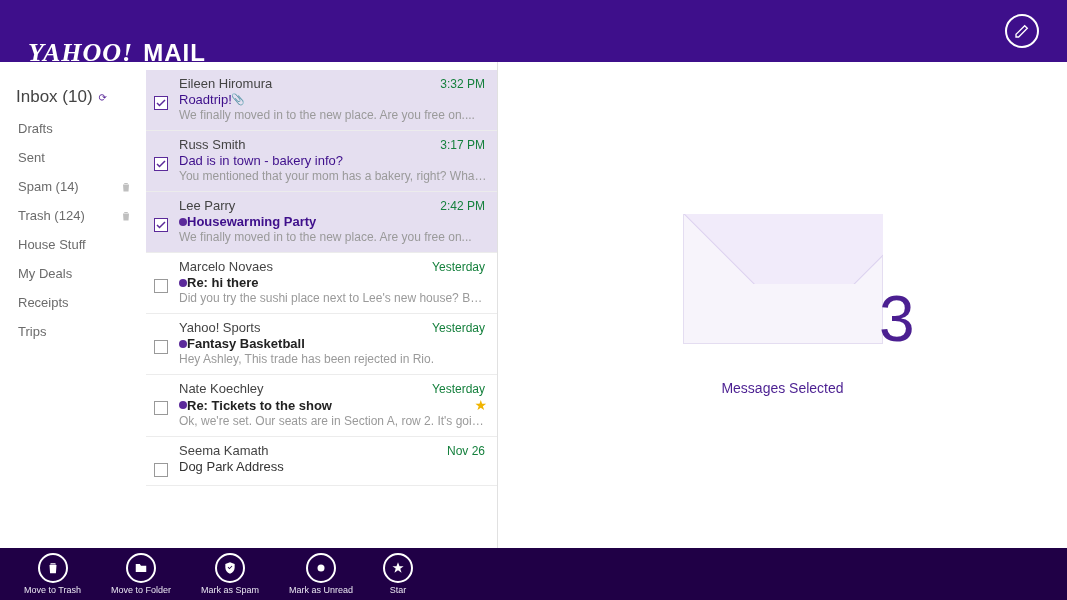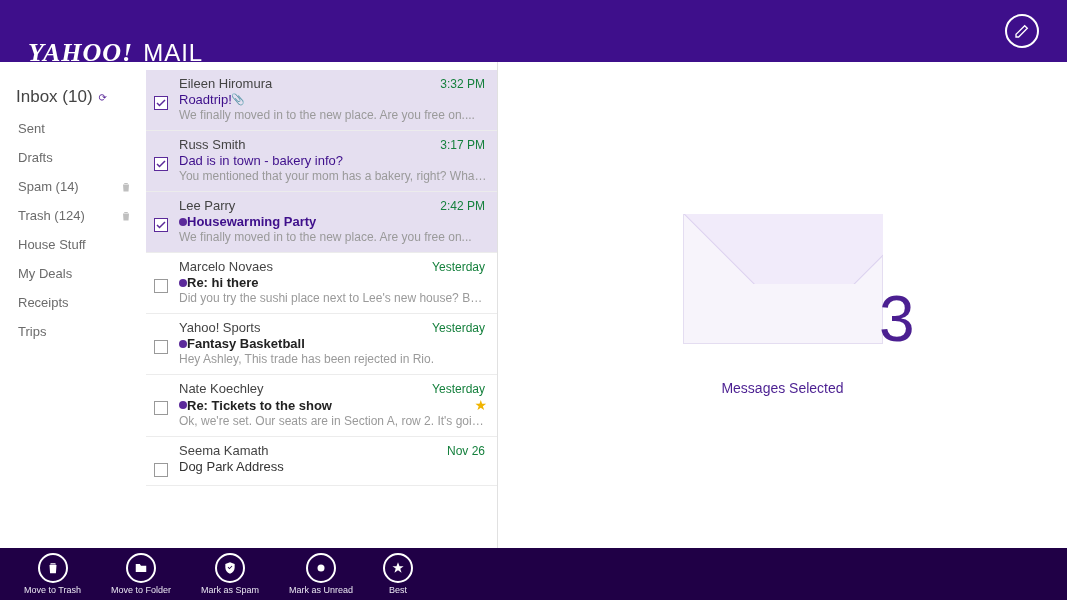--- a/index.html
+++ b/index.html
@@ -1,20 +1,20 @@
 <!DOCTYPE html>
 <html><head>
 <meta charset="utf-8">
 <style>
   * { margin:0; padding:0; box-sizing:border-box; font-family:"Segoe UI",Arial,sans-serif; }
   html,body { width:1067px; height:600px; overflow:hidden; background:#fff; }
   .header { height:62px; background:#3e0f8b; display:flex; align-items:center; padding:0 28px; color:#fff; }
   .logo { font-weight:300; font-size:24px; letter-spacing:1px; display:flex; align-items:baseline; }
   .logo .y { font-family:Georgia,serif; font-size:26px; font-weight:bold; font-style:italic; }
-  .logo .mail { margin-left:10px; font-weight:400;margin-top:44px; }
+  .logo .mail { margin-left:10px; font-weight:700;margin-top:44px; }
   .compose { margin-left:auto; width:34px; height:34px; border-radius:50%; border:2px solid #fff; display:flex; align-items:center; justify-content:center; cursor:pointer; }
   .compose svg { width:16px; height:16px; stroke:#fff; fill:none; stroke-width:2; }
   .body { display:flex; height:486px; }
   .sidebar { width:146px; padding-top:18px; }
   .folder { display:flex; align-items:center; padding:7px 14px 7px 18px; font-size:13px; color:#6b6b6b; cursor:pointer; }
   .folder.active { color:#444; font-size:17px;padding-left:16px; }
   .folder .sync { margin-left:6px; color:#5b2a9a; font-size:10px; }
   .folder .trash { margin-left:auto; width:12px; height:14px; }
   .trash svg { width:12px; height:14px; fill:#bfbfbf; }
   .msglist { width:352px; border-right:1px solid #e1e1e1; overflow:hidden; display:flex; flex-direction:column; padding-top:8px;}
@@ -65,24 +65,24 @@
   </div>
 </div>
 
 <div class="body">
   <div class="sidebar" id="sidebar">
       <div class="folder active">
         <span>Inbox (10)</span>
         <span class="sync">⟳</span>
       </div>
       <div class="folder">
+        <span>Drafts</span>
+      </div>
+      <div class="folder">
         <span>Sent</span>
-      </div>
-      <div class="folder">
-        <span>Drafts</span>
       </div>
       <div class="folder">
         <span>Spam (14)</span>
         <span class="trash"><svg viewBox="0 0 24 24">
             <path d="M6 7h12l-1 14H7L6 7zm3-3h6l1 2H8l1-2z"></path>
           </svg></span>
       </div>
       <div class="folder">
         <span>Trash (124)</span>
         <span class="trash"><svg viewBox="0 0 24 24">
@@ -269,15 +269,15 @@
         </svg>
       </div>
       <div class="flabel">Mark as Unread</div>
     </div>
     <div class="fitem">
       <div class="fbtn">
         <svg viewBox="0 0 24 24">
           <path d="M12 2l2.6 7h7l-5.7 4.3 2.2 7-6.1-4.5L5.9 20l2.2-7L2.4 9h7z"></path>
         </svg>
       </div>
-      <div class="flabel">Best</div>
+      <div class="flabel">Star</div>
     </div>
   </div>
 
 </body></html>

